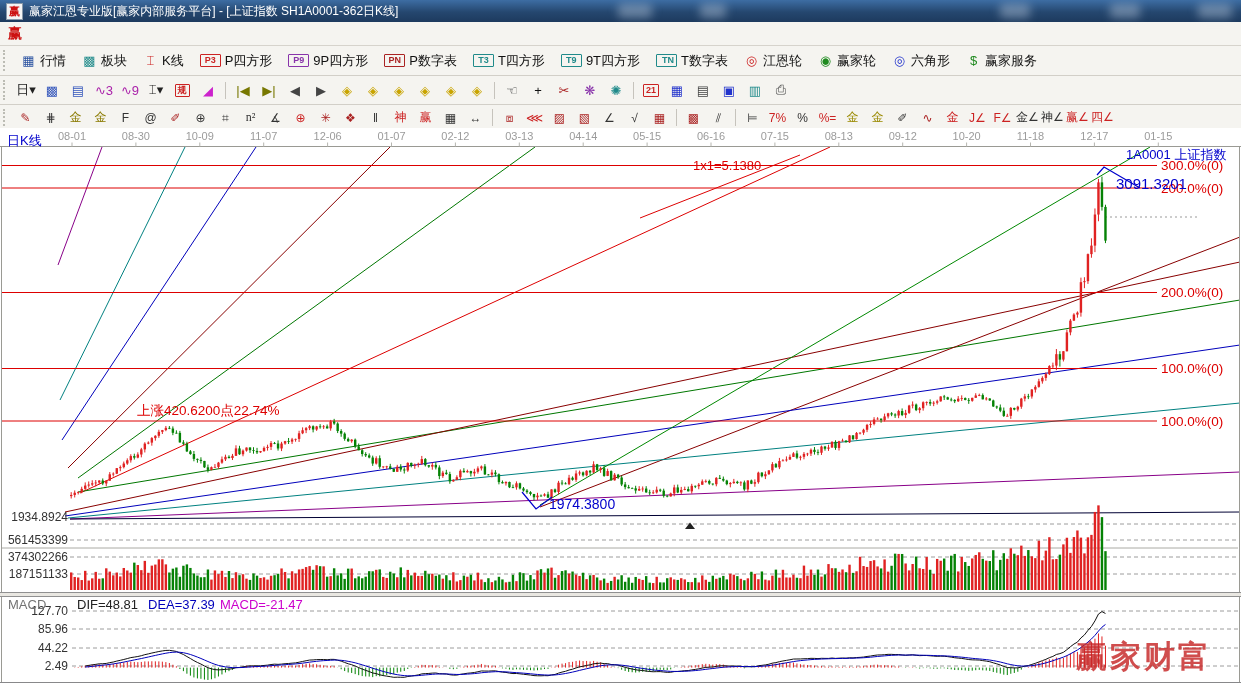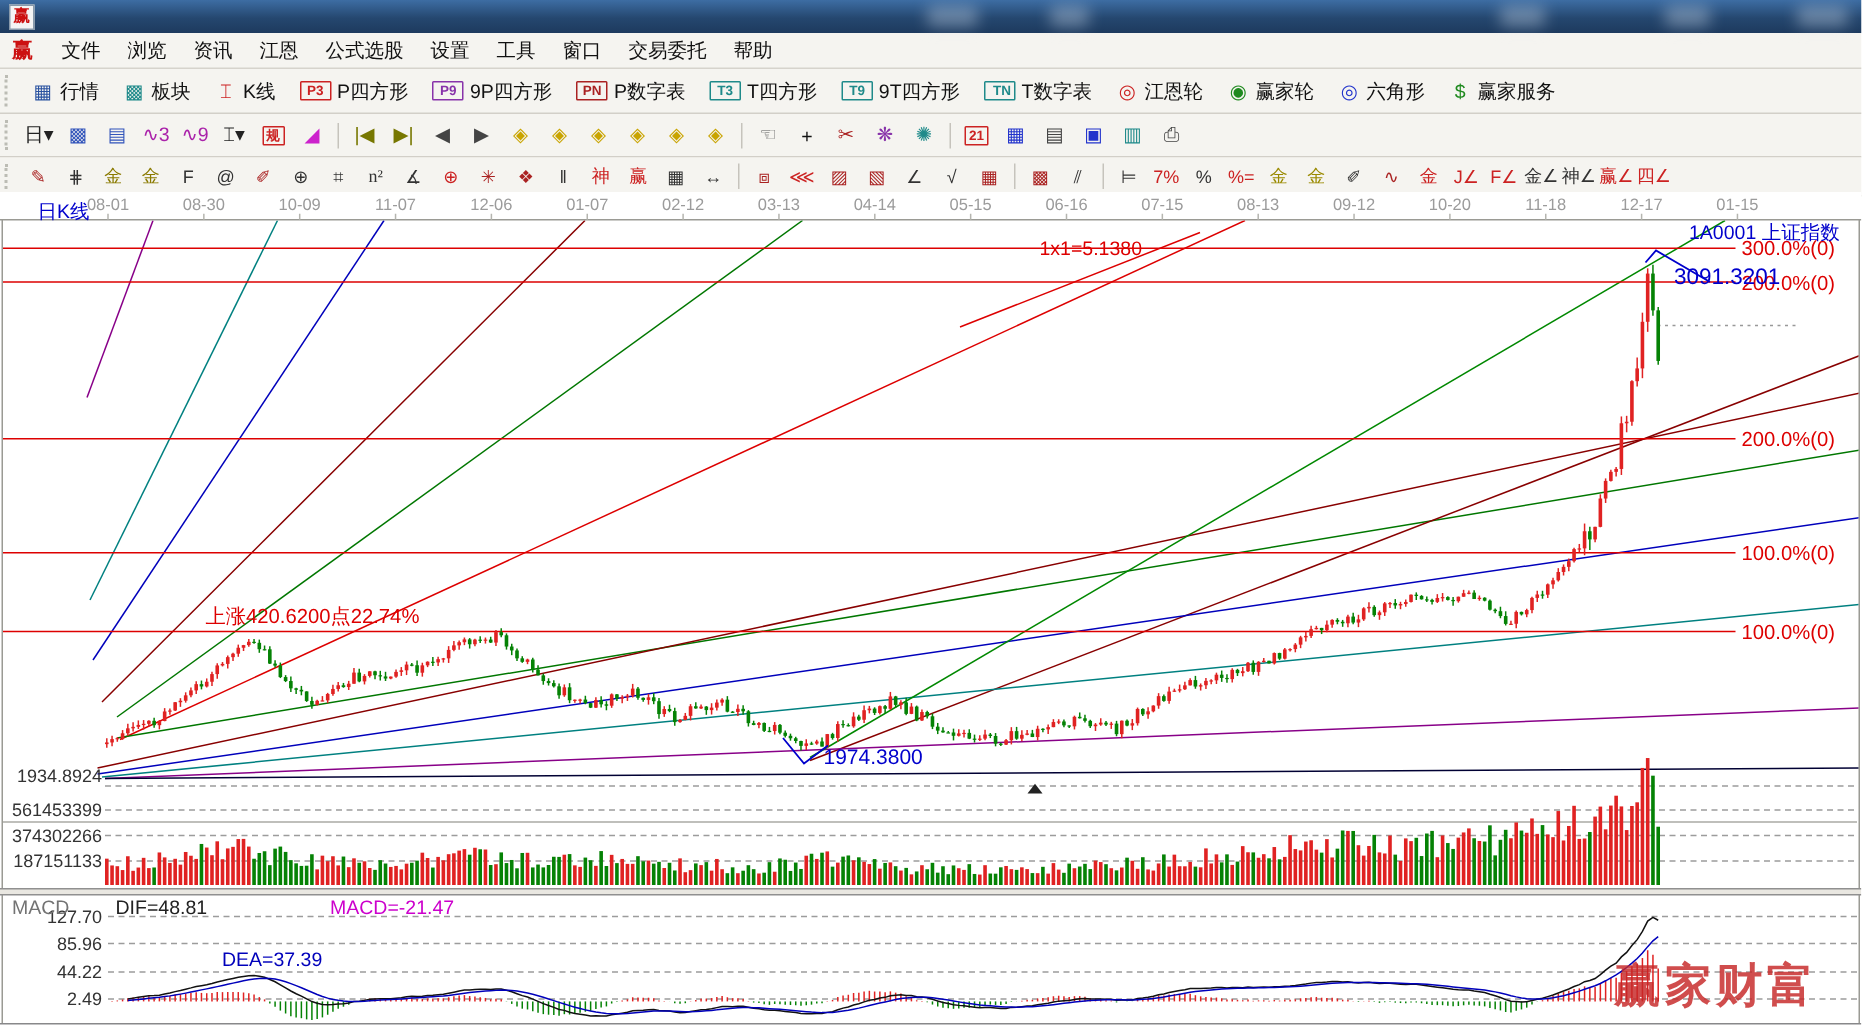--- a/index.html
+++ b/index.html
@@ -31,41 +31,30 @@
   .macd-row{position:absolute;top:469px;left:0;height:14px;font-size:13px;}
   .macd-row span{position:absolute;top:0;}
   .watermark{position:absolute;left:1076px;top:508px;font-family:"Liberation Serif","DejaVu Serif",serif;
        font-size:31px;font-weight:bold;color:rgba(198,38,38,.82);letter-spacing:3px;}
 </style>
 </head>
 <body>
 
 <div class="titlebar">
   <span class="app-icon">赢</span>
+  <span>赢家江恩专业版[赢家内部服务平台] - [上证指数  SH1A0001-362日K线]</span>
   <div class="blur-blob" style="left:618px;width:34px;"></div>
   <div class="blur-blob" style="left:700px;width:26px;"></div>
   <div class="blur-blob" style="left:1000px;width:30px;"></div>
   <div class="blur-blob" style="left:1110px;width:30px;"></div>
   <div class="blur-blob" style="left:1198px;width:34px;"></div>
 </div>
 
 <div class="menubar">
   <span class="menu-logo">赢</span>
-  <div id="menu-items" style="display:flex;">
-      <div class="menu-item">文件</div>
-      <div class="menu-item">浏览</div>
-      <div class="menu-item">资讯</div>
-      <div class="menu-item">江恩</div>
-      <div class="menu-item">公式选股</div>
-      <div class="menu-item">设置</div>
-      <div class="menu-item">工具</div>
-      <div class="menu-item">窗口</div>
-      <div class="menu-item">交易委托</div>
-      <div class="menu-item">帮助</div>
-    </div>
 </div>
 
 <div class="tbar" id="tb1">
     <div class="grip"></div>
     <div class="tb1-item">
       <span class="tb1-icon" style="color: rgb(42, 82, 160);">▦</span>
       <span>行情</span>
     </div>
     <div class="tb1-item">
       <span class="tb1-icon" style="color: rgb(31, 138, 138);">▩</span>
@@ -1493,22 +1482,22 @@
       <text x="68" y="578" fill="#333333" font-size="12" text-anchor="end">187151133</text>
       <text x="68" y="615" fill="#333333" font-size="12" text-anchor="end">127.70</text>
       <text x="68" y="633" fill="#333333" font-size="12" text-anchor="end">85.96</text>
       <text x="68" y="652" fill="#333333" font-size="12" text-anchor="end">44.22</text>
       <text x="68" y="670" fill="#333333" font-size="12" text-anchor="end">2.49</text>
       <text x="693" y="170" fill="#dd0000" font-size="13" text-anchor="start">1x1=5.1380</text>
       <text x="1116" y="189" fill="#0000cc" font-size="15" text-anchor="start">3091.3201</text>
       <text x="549" y="509" fill="#0000cc" font-size="14" text-anchor="start">1974.3800</text>
       <text x="137" y="415" fill="#dd0000" font-size="13.5" text-anchor="start">上涨420.6200点22.74%</text>
     </svg>
-  <div class="ov lbl-blue" style="left:25px;top:4px;">日K线</div>
+  <div class="ov lbl-blue" style="left:7px;top:4px;">日K线</div>
   <div class="ov lbl-blue" style="left:1126px;top:18px;">1A0001  上证指数</div>
   <div class="macd-row">
     <span style="left:8px;color:#737373;">MACD</span>
     <span style="left:77px;color:#222;">DIF=48.81</span>
-    <span style="left:148px;color:#0000bb;margin-top:35px;">DEA=37.39</span>
+    <span style="left:148px;color:#0000bb;">DEA=37.39</span>
     <span style="left:220px;color:#cc00cc;">MACD=-21.47</span>
   </div>
   <div class="watermark">赢家财富网</div>
 </div>
 
 </body></html>

